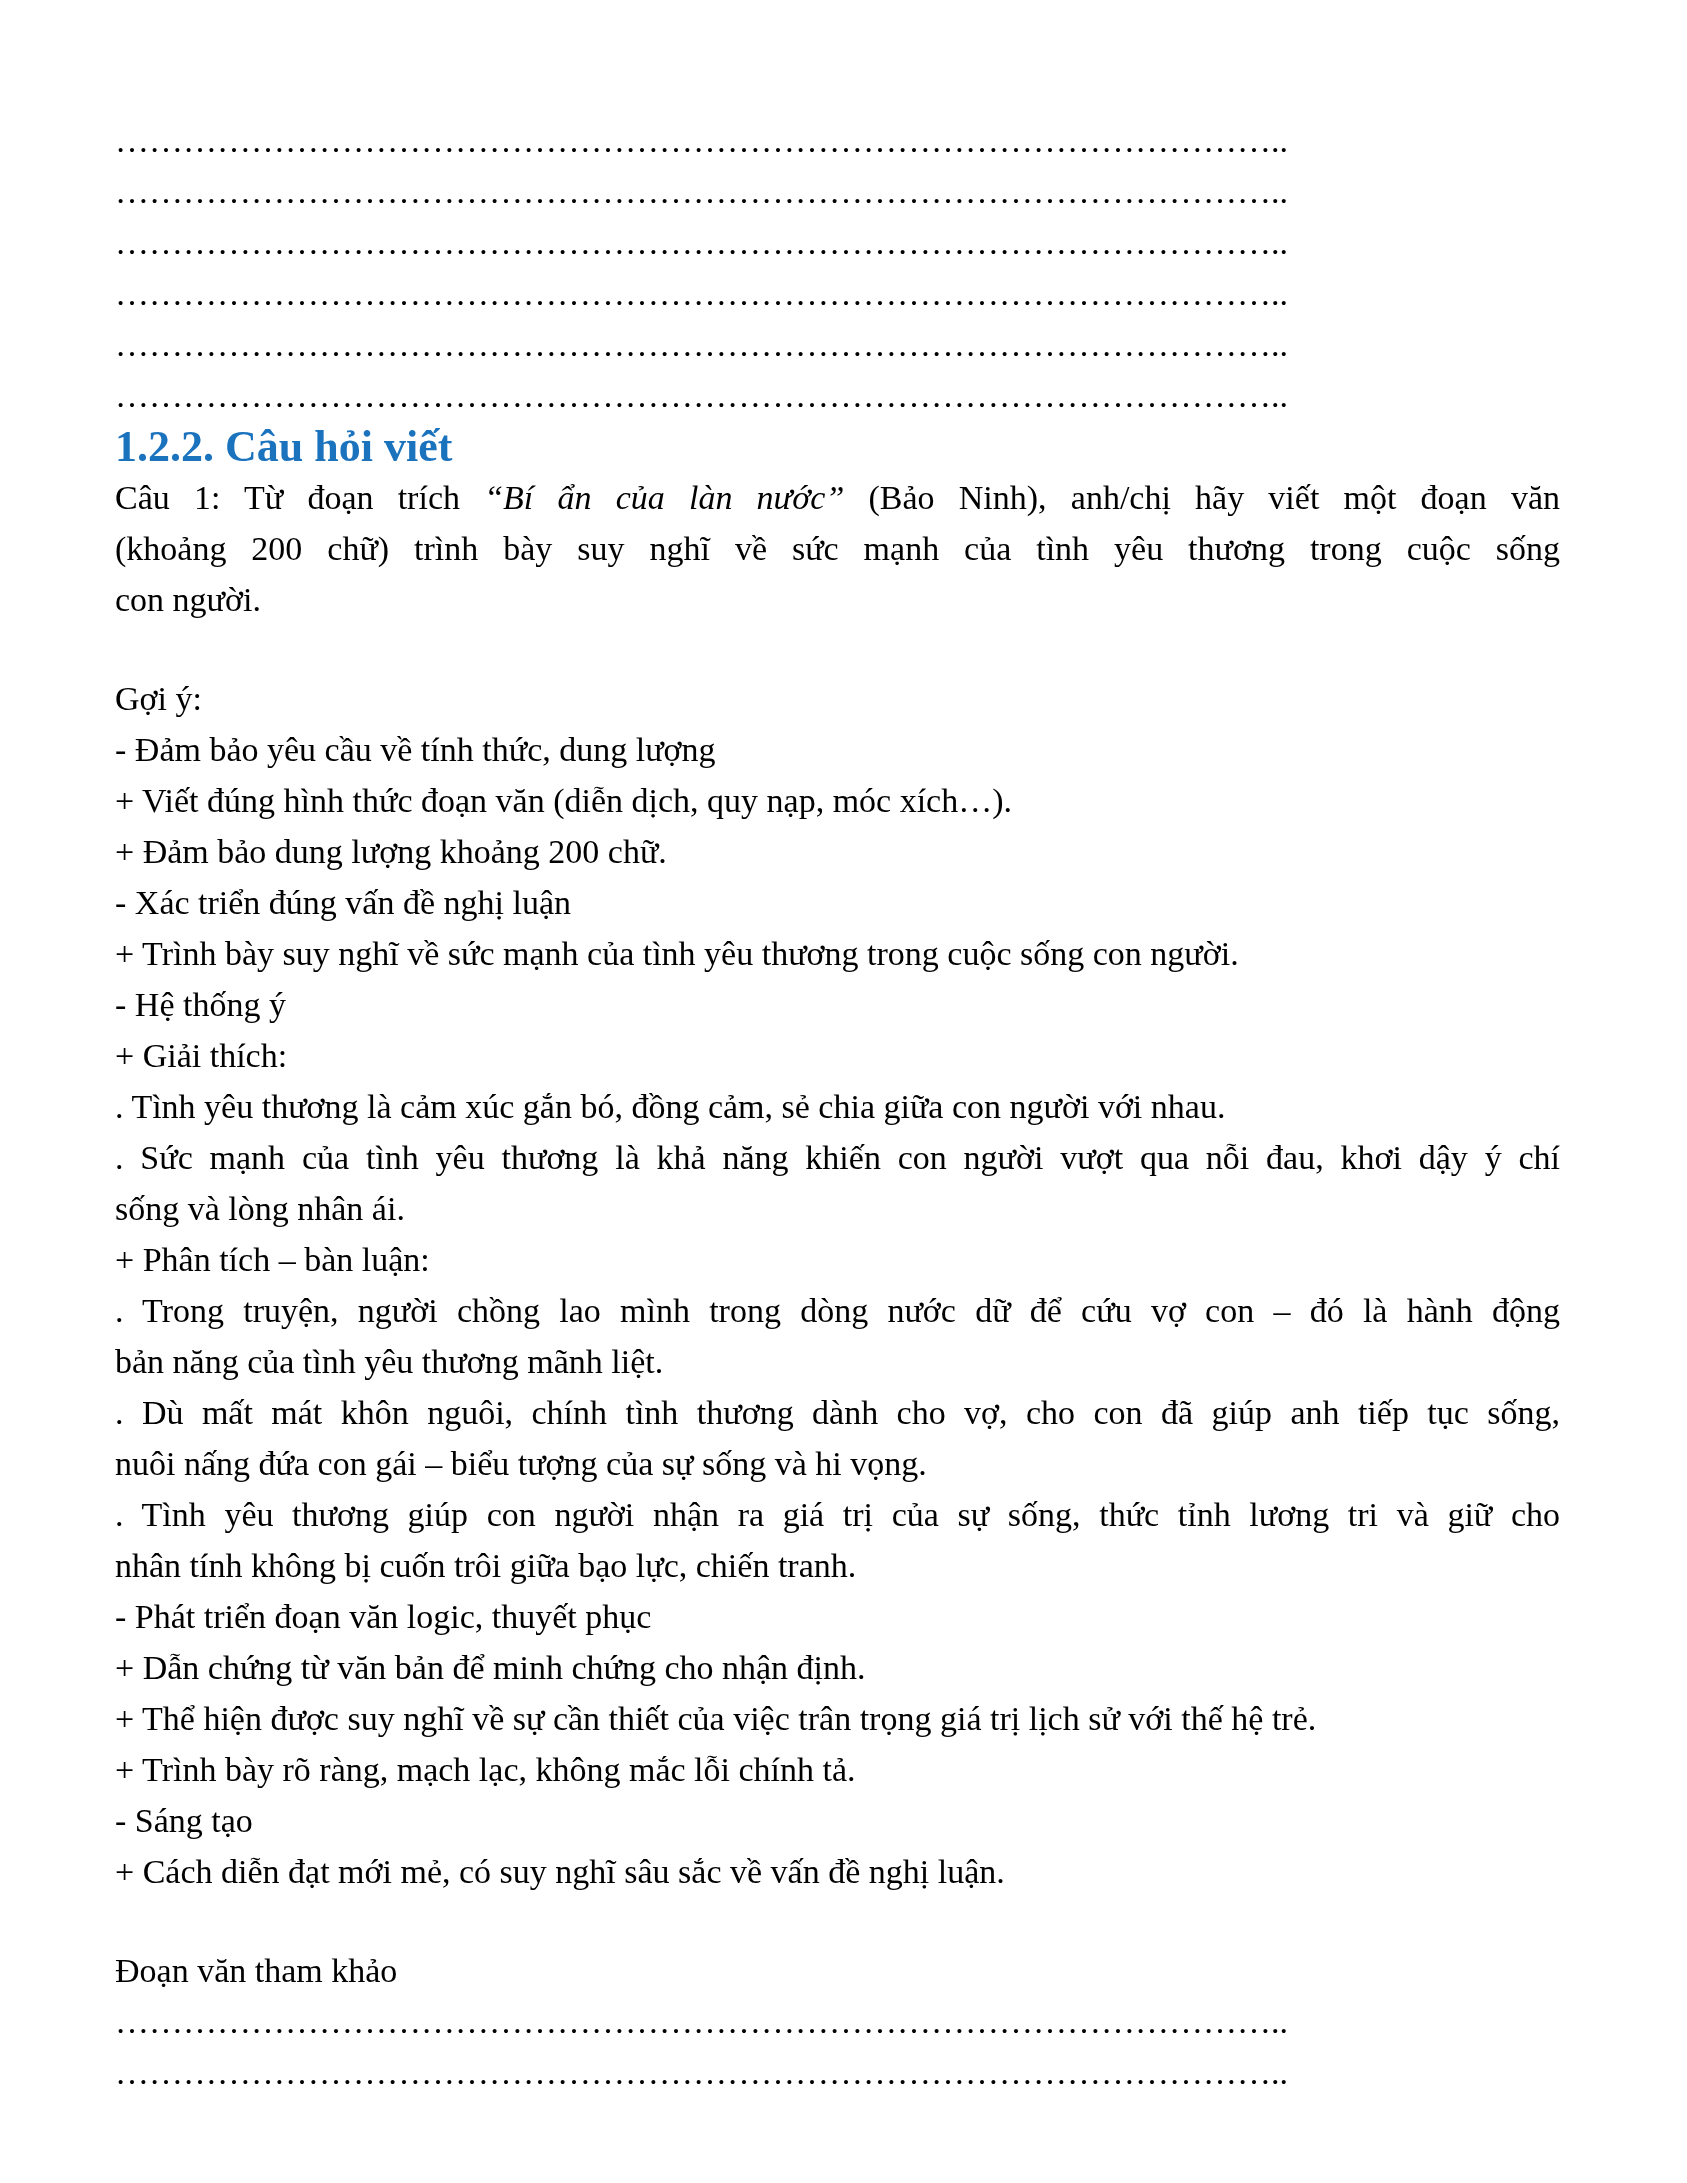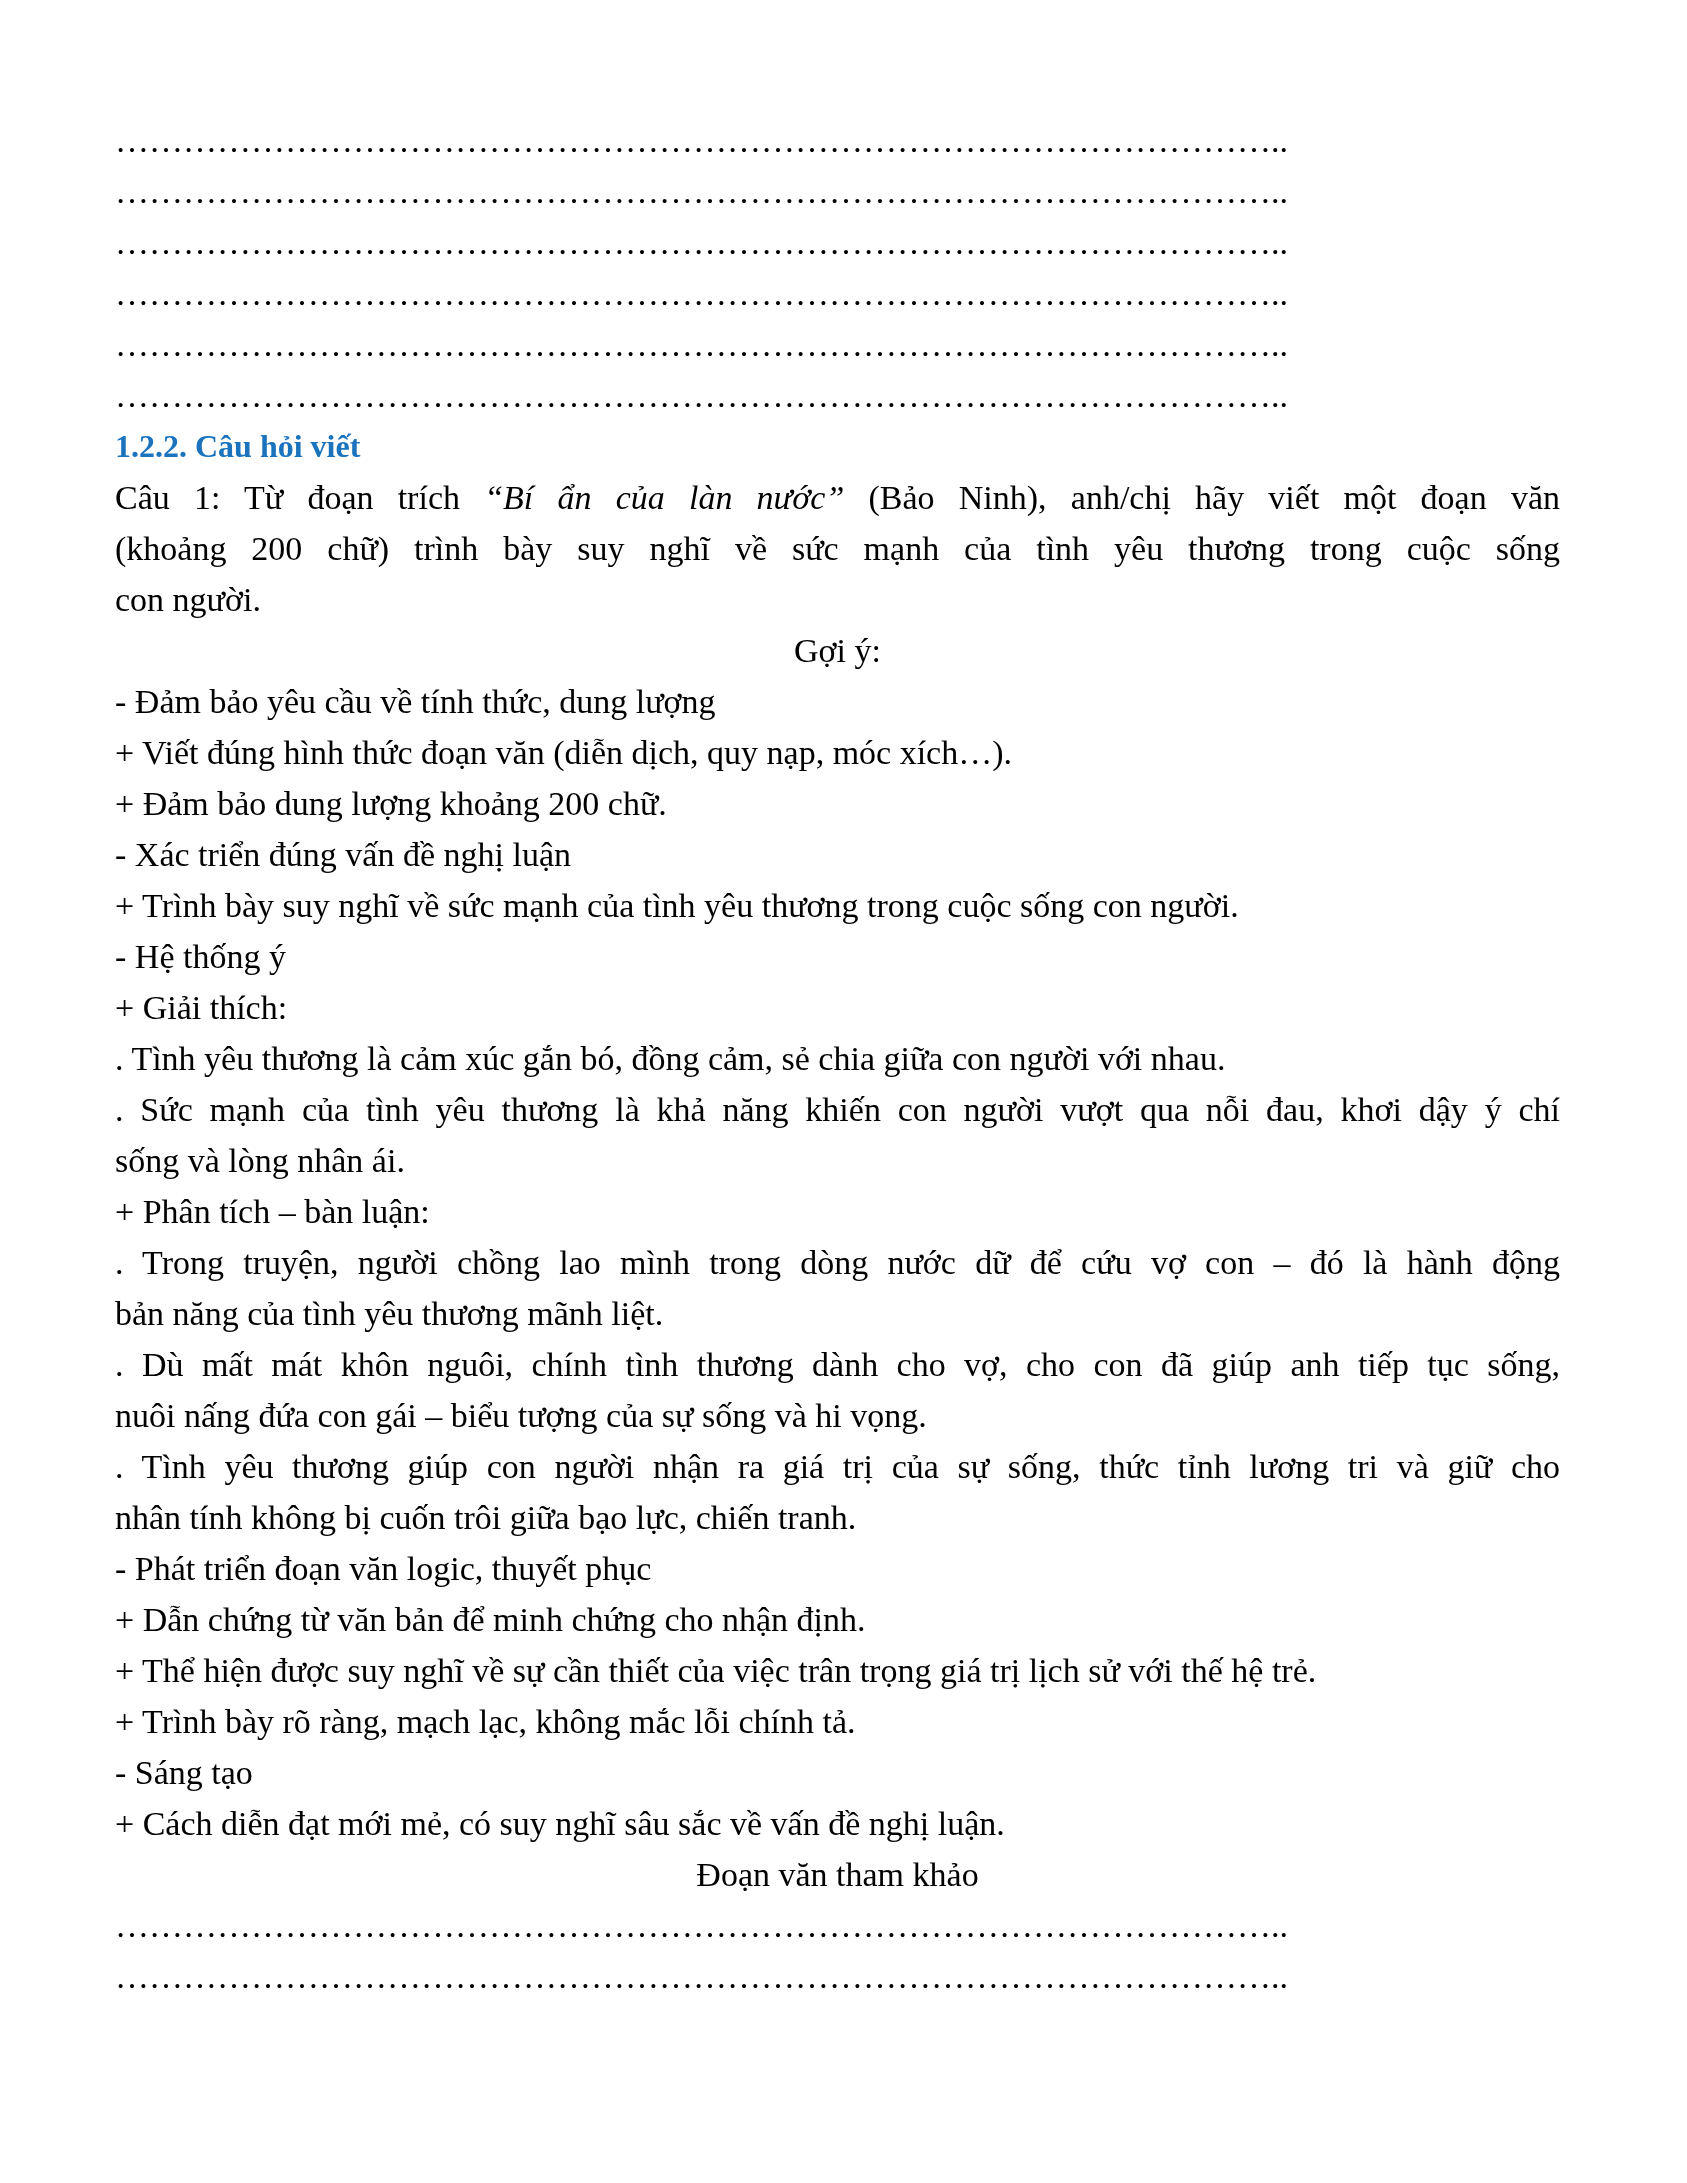--- a/index.html
+++ b/index.html
@@ -20,28 +20,28 @@
   .line {
     font-size: 34px;
     line-height: 51px;
   }
   .dot-line {
     white-space: nowrap;
     overflow: hidden;
     height: 51px;
   }
   .section-heading {
-    font-size: 32px;
+    font-size: 44px;
     line-height: 51px;
     font-weight: bold;
     color: #1b73be;
   }
   .bold { font-weight: normal; }
   .italic { font-style: italic; }
-  .center { text-align: center; }
+  .center { text-align: left; margin-top: 48px; }
   .stretch {
     text-align: justify;
     text-align-last: justify;
   }
 </style>
 </head>
 <body>
 
 <div class="page">
 

